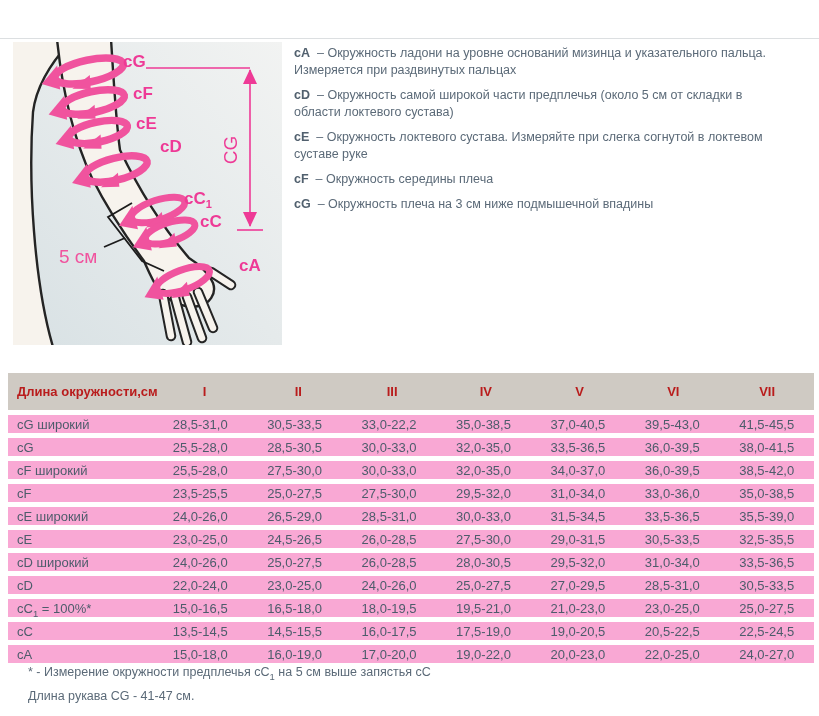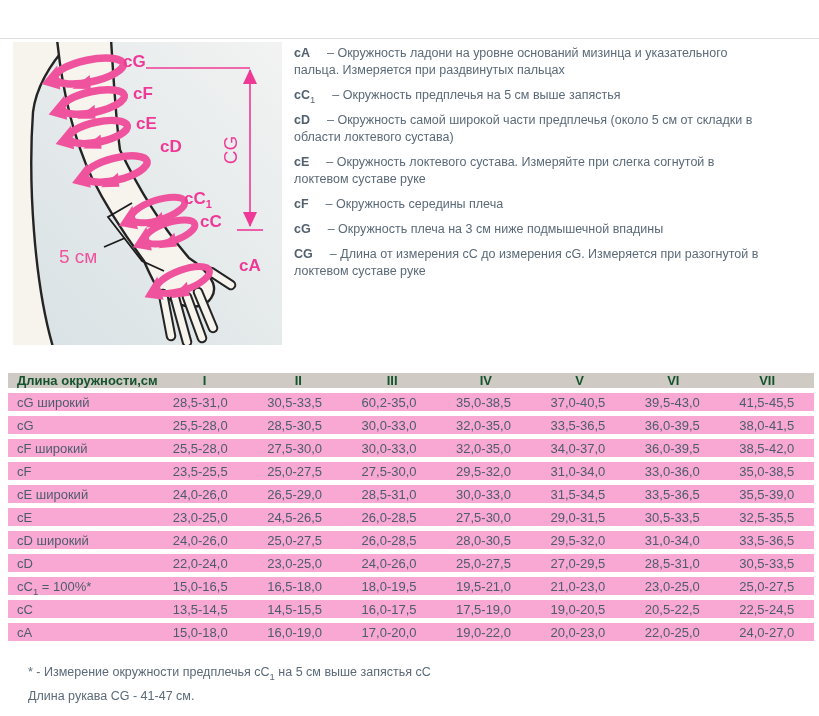--- a/index.html
+++ b/index.html
@@ -9,28 +9,28 @@
 
   
   .diagram{position:absolute;left:13px;top:42px;width:269px;height:303px;}
   .diagram svg{display:block;}
 
   
   .descs{position:absolute;left:294px;top:45px;width:478px;
          color:#5b6a78;font-size:12.5px;line-height:17px;}
   .desc{margin:0 0 8px 0;}
   .desc b{font-weight:bold;color:#51606e;}
-  .desc .t{margin-left:17px;}
+  .desc .t{margin-left:7px;}
   sub{font-size:9.5px;line-height:0;}
 
   
   .sizetable{position:absolute;left:8px;top:373px;width:806px;
              font-size:13px;color:#4d5c6b;}
   .tr{display:flex;align-items:center;height:18px;margin-top:5px;background:#f9a8d4;}
-  .tr.head{height:15px;margin-top:0;background:#cfcac3;color:#14532d;font-weight:bold;}
+  .tr.head{height:37px;margin-top:0;background:#cfcac3;color:#b91c1c;font-weight:bold;}
   .td{flex:1;text-align:center;white-space:nowrap;}
   .td.label{flex:0 0 145px;text-align:left;padding-left:9px;box-sizing:border-box;}
 
   
   .foot{position:absolute;left:28px;color:#5b6a78;font-size:12.5px;white-space:nowrap;}
   .f1{top:665px;}
   .f2{top:689px;}
 </style>
 </head>
 <body>
@@ -117,45 +117,43 @@
         <text x="187" y="185">cC</text>
         <text x="226" y="229">cA</text>
       </g>
       <text x="224" y="108" transform="rotate(-90 224 108)" text-anchor="middle" font-family="Liberation Sans, sans-serif" font-size="19" fill="#ee3a96">CG</text>
       <text x="46" y="221" font-family="Liberation Sans, sans-serif" font-size="19" fill="#f0539e">5 см</text>
     </svg>
   </div>
 
   <div class="descs">
     <p class="desc"><b>cA</b><sub></sub><span class="t">– Окружность ладони на уровне оснований мизинца и указательного пальца. Измеряется при раздвинутых пальцах</span></p>
-    <p class="desc"><b>cC</b><sub>1</sub><span class="t">– Окружность предплечья на 5 см выше запястья</span></p>
     <p class="desc"><b>cD</b><sub></sub><span class="t">– Окружность самой широкой части предплечья (около 5 см от складки в области локтевого сустава)</span></p>
     <p class="desc"><b>cE</b><sub></sub><span class="t">– Окружность локтевого сустава. Измеряйте при слегка согнутой в локтевом суставе руке</span></p>
     <p class="desc"><b>cF</b><sub></sub><span class="t">– Окружность середины плеча</span></p>
     <p class="desc"><b>cG</b><sub></sub><span class="t">– Окружность плеча на 3 см ниже подмышечной впадины</span></p>
-    <p class="desc"><b>CG</b><sub></sub><span class="t">– Длина от измерения cC до измерения cG. Измеряется при разогнутой в локтевом суставе руке</span></p>
   </div>
 
   <div class="sizetable">
     <div class="tr head">
       <div class="td label">Длина окружности,см</div>
       <div class="td">I</div>
       <div class="td">II</div>
       <div class="td">III</div>
       <div class="td">IV</div>
       <div class="td">V</div>
       <div class="td">VI</div>
       <div class="td">VII</div>
     </div>
 
     <div class="tr">
       <div class="td label"><span>cG широкий</span><sub></sub><span></span></div>
       <div class="td">28,5-31,0</div>
       <div class="td">30,5-33,5</div>
-      <div class="td">60,2-35,0</div>
+      <div class="td">33,0-22,2</div>
       <div class="td">35,0-38,5</div>
       <div class="td">37,0-40,5</div>
       <div class="td">39,5-43,0</div>
       <div class="td">41,5-45,5</div>
     </div>
     <div class="tr">
       <div class="td label"><span>cG</span><sub></sub><span></span></div>
       <div class="td">25,5-28,0</div>
       <div class="td">28,5-30,5</div>
       <div class="td">30,0-33,0</div>

